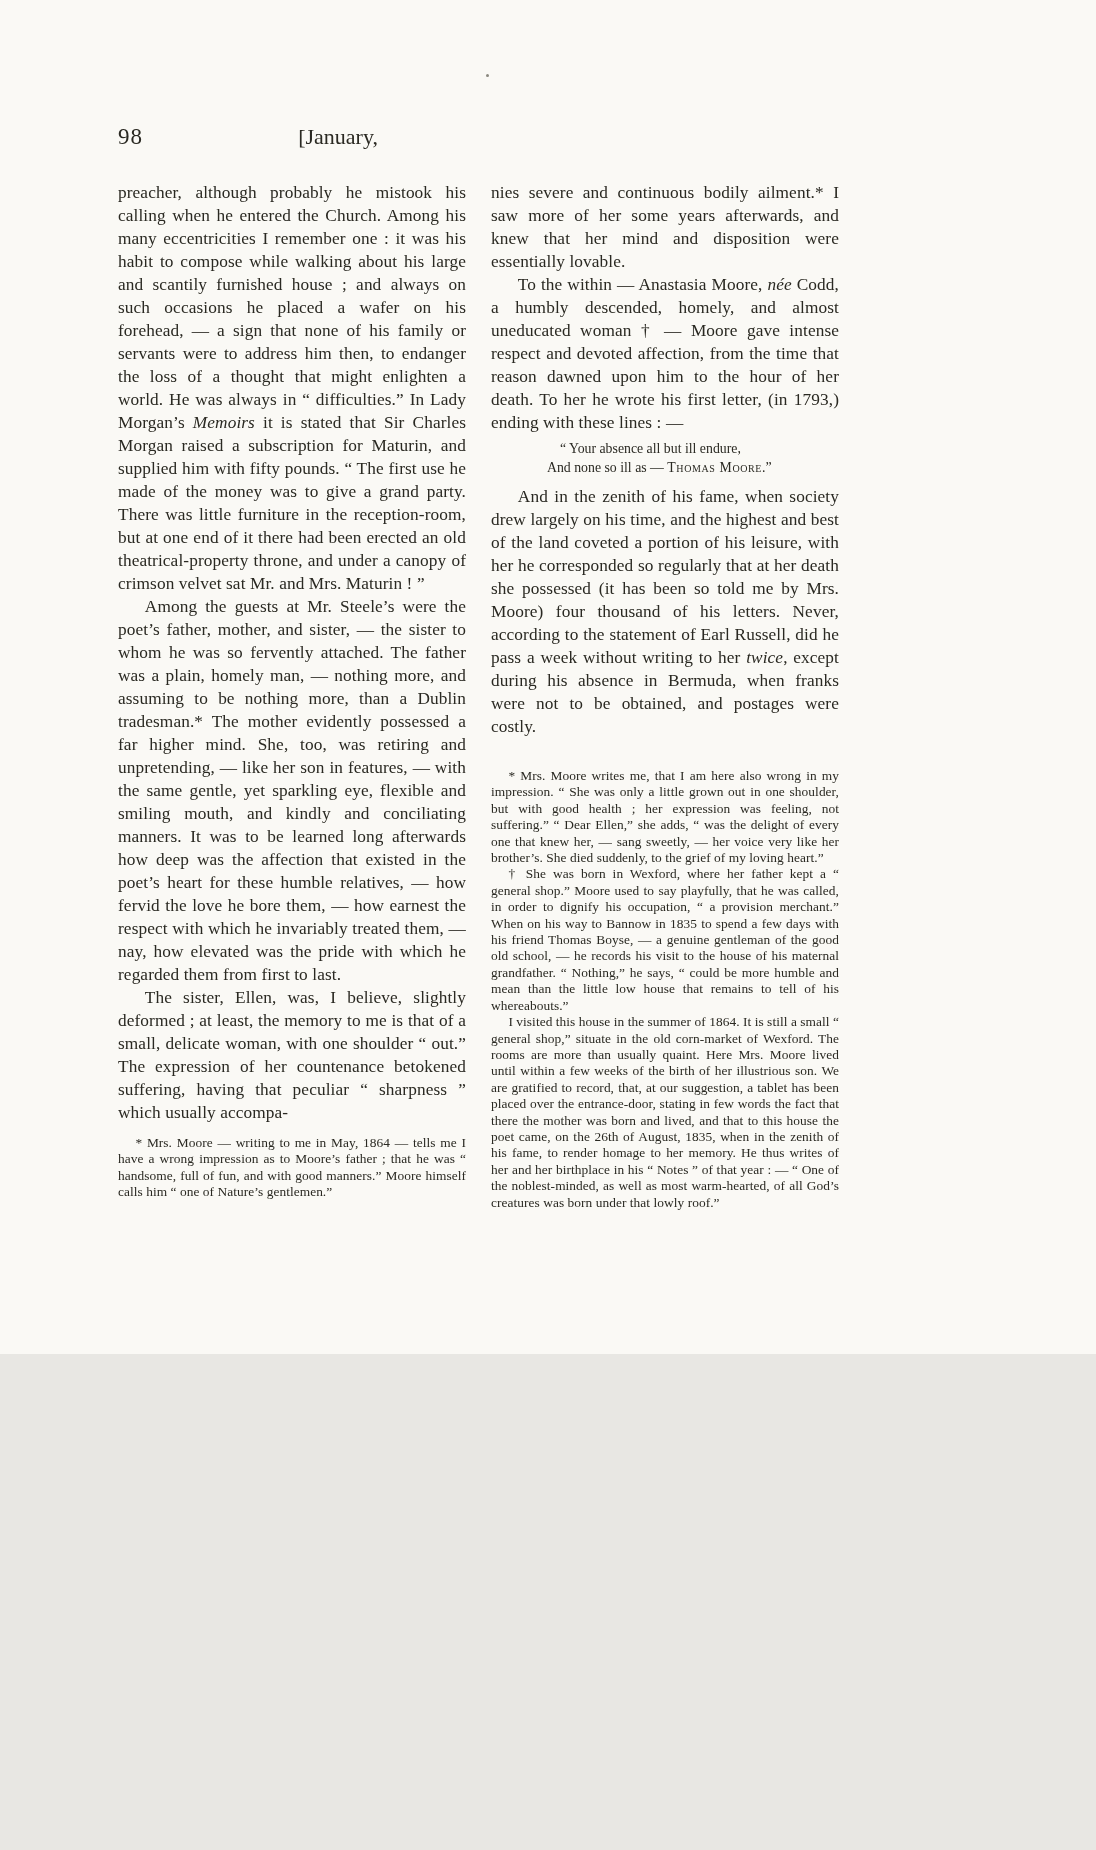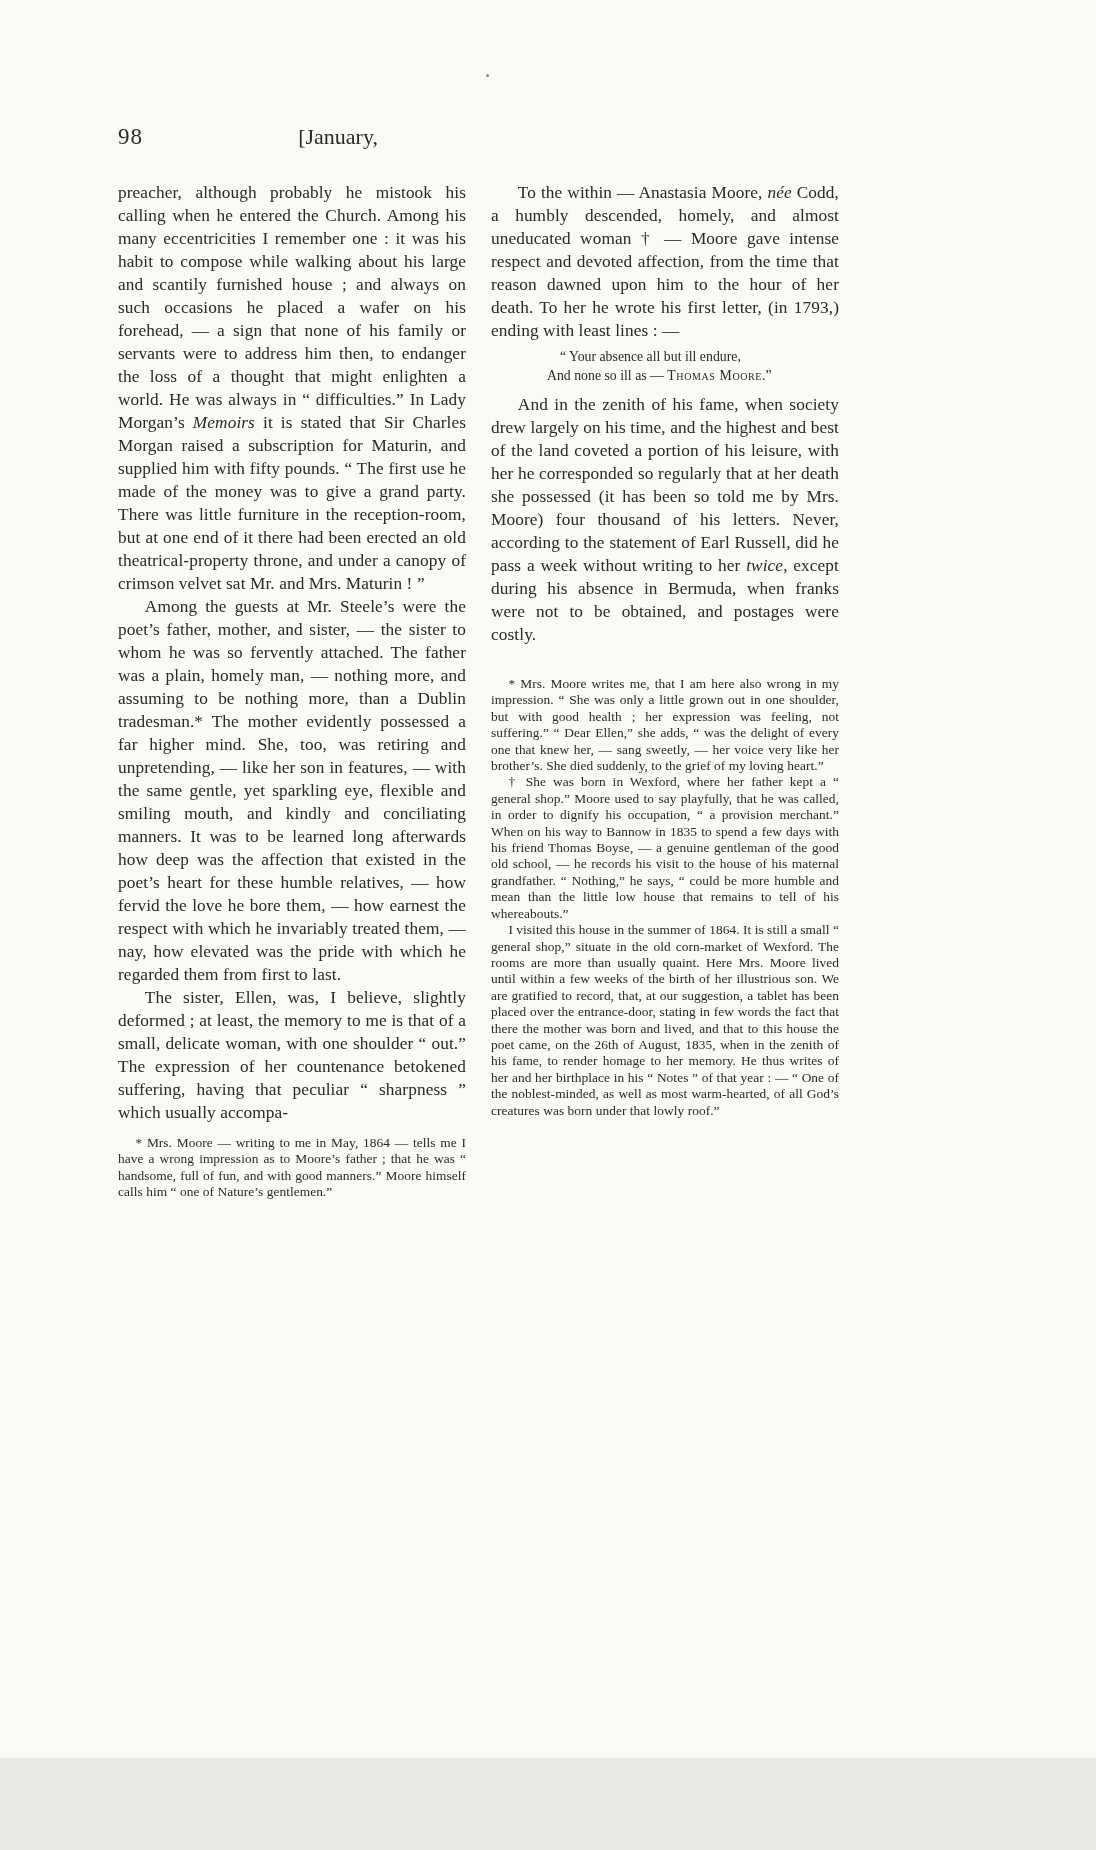--- a/index.html
+++ b/index.html
@@ -3,21 +3,21 @@
 <meta charset="utf-8">
 <style>
   * { margin:0; padding:0; box-sizing:border-box; }
   html,body { width:1096px; }
   body {
     font-family:"Liberation Serif","DejaVu Serif",serif;
     background:#e8e7e3;
   }
   .page {
     position:relative;
-    width:1096px; height:1758px;
+    width:1096px; height:1354px;
     background:#faf9f5;
     color:#2a2922;
     padding:124px 0 0 118px;
     overflow:hidden;
   }
   .text-block { width:724px; }
   .page-header {
     display:flex; align-items:baseline;
     margin-bottom:31px;
   }
@@ -71,21 +71,22 @@
       <section class="column">
         <p class="body-para no-indent"><span>preacher, although probably he mistook his calling when he entered the Church. Among his many eccentricities I remember one : it was his habit to compose while walking about his large and scantily furnished house ; and always on such occasions he placed a wafer on his forehead, — a sign that none of his family or servants were to address him then, to endanger the loss of a thought that might enlighten a world. He was always in “ difficulties.” In Lady Morgan’s </span><em>Memoirs</em><span> it is stated that Sir Charles Morgan raised a subscription for Maturin, and supplied him with fifty pounds. “ The first use he made of the money was to give a grand party. There was little furniture in the reception-room, but at one end of it there had been erected an old theatrical-property throne, and under a canopy of crimson velvet sat Mr. and Mrs. Maturin ! ”</span></p>
         <p class="body-para">Among the guests at Mr. Steele’s were the poet’s father, mother, and sister, — the sister to whom he was so fervently attached. The father was a plain, homely man, — nothing more, and assuming to be nothing more, than a Dublin tradesman.* The mother evidently possessed a far higher mind. She, too, was retiring and unpretending, — like her son in features, — with the same gentle, yet sparkling eye, flexible and smiling mouth, and kindly and conciliating manners. It was to be learned long afterwards how deep was the affection that existed in the poet’s heart for these humble relatives, — how fervid the love he bore them, — how earnest the respect with which he invariably treated them, — nay, how elevated was the pride with which he regarded them from first to last.</p>
         <p class="body-para">The sister, Ellen, was, I believe, slightly deformed ; at least, the memory to me is that of a small, delicate woman, with one shoulder “ out.” The expression of her countenance betokened suffering, having that peculiar “ sharpness ” which usually accompa-</p>
         <div class="footnote-block">
           <p class="footnote">* Mrs. Moore — writing to me in May, 1864 — tells me I have a wrong impression as to Moore’s father ; that he was “ handsome, full of fun, and with good manners.” Moore himself calls him “ one of Nature’s gentlemen.”</p>
         </div>
       </section>
 
       <section class="column">
-        <p class="body-para"><span>To the within — Anastasia Moore, </span><em>née</em><span> Codd, a humbly descended, homely, and almost uneducated woman † — Moore gave intense respect and devoted affection, from the time that reason dawned upon him to the hour of her death. To her he wrote his first letter, (in 1793,) ending with least lines : —</span></p>
+        <p class="body-para no-indent">nies severe and continuous bodily ailment.* I saw more of her some years afterwards, and knew that her mind and disposition were essentially lovable.</p>
+        <p class="body-para"><span>To the within — Anastasia Moore, </span><em>née</em><span> Codd, a humbly descended, homely, and almost uneducated woman † — Moore gave intense respect and devoted affection, from the time that reason dawned upon him to the hour of her death. To her he wrote his first letter, (in 1793,) ending with these lines : —</span></p>
         <div class="verse">
           <div class="verse-line1">“ Your absence all but ill endure,</div>
           <div class="verse-line2"><span>And none so ill as — </span><span class="smallcaps">Thomas Moore</span><span>.”</span></div>
         </div>
         <p class="body-para"><span>And in the zenith of his fame, when society drew largely on his time, and the highest and best of the land coveted a portion of his leisure, with her he corresponded so regularly that at her death she possessed (it has been so told me by Mrs. Moore) four thousand of his letters. Never, according to the statement of Earl Russell, did he pass a week without writing to her </span><em>twice</em><span>, except during his absence in Bermuda, when franks were not to be obtained, and postages were costly.</span></p>
         <div class="footnote-block right-fn">
           <p class="footnote">* Mrs. Moore writes me, that I am here also wrong in my impression. “ She was only a little grown out in one shoulder, but with good health ; her expression was feeling, not suffering.” “ Dear Ellen,” she adds, “ was the delight of every one that knew her, — sang sweetly, — her voice very like her brother’s. She died suddenly, to the grief of my loving heart.”</p>
           <p class="footnote">† She was born in Wexford, where her father kept a “ general shop.” Moore used to say playfully, that he was called, in order to dignify his occupation, “ a provision merchant.” When on his way to Bannow in 1835 to spend a few days with his friend Thomas Boyse, — a genuine gentleman of the good old school, — he records his visit to the house of his maternal grandfather. “ Nothing,” he says, “ could be more humble and mean than the little low house that remains to tell of his whereabouts.”</p>
           <p class="footnote">I visited this house in the summer of 1864. It is still a small “ general shop,” situate in the old corn-market of Wexford. The rooms are more than usually quaint. Here Mrs. Moore lived until within a few weeks of the birth of her illustrious son. We are gratified to record, that, at our suggestion, a tablet has been placed over the entrance-door, stating in few words the fact that there the mother was born and lived, and that to this house the poet came, on the 26th of August, 1835, when in the zenith of his fame, to render homage to her memory. He thus writes of her and her birthplace in his “ Notes ” of that year : — “ One of the noblest-minded, as well as most warm-hearted, of all God’s creatures was born under that lowly roof.”</p>
         </div>

